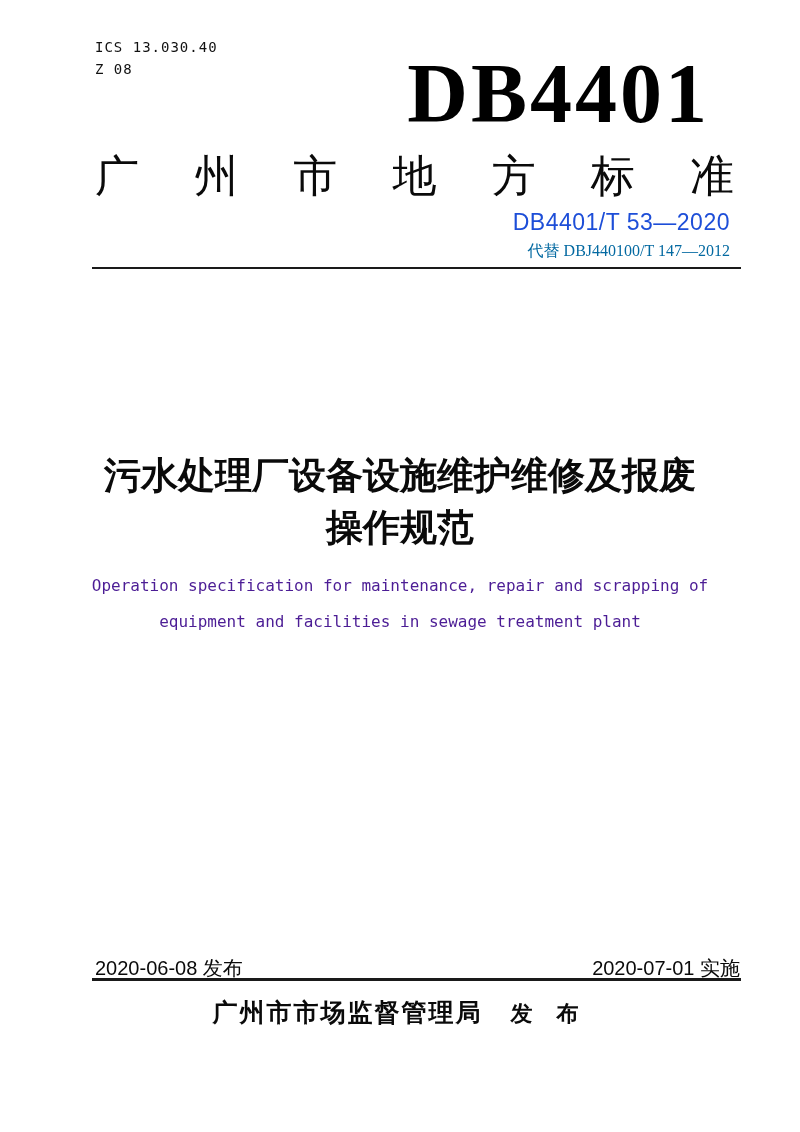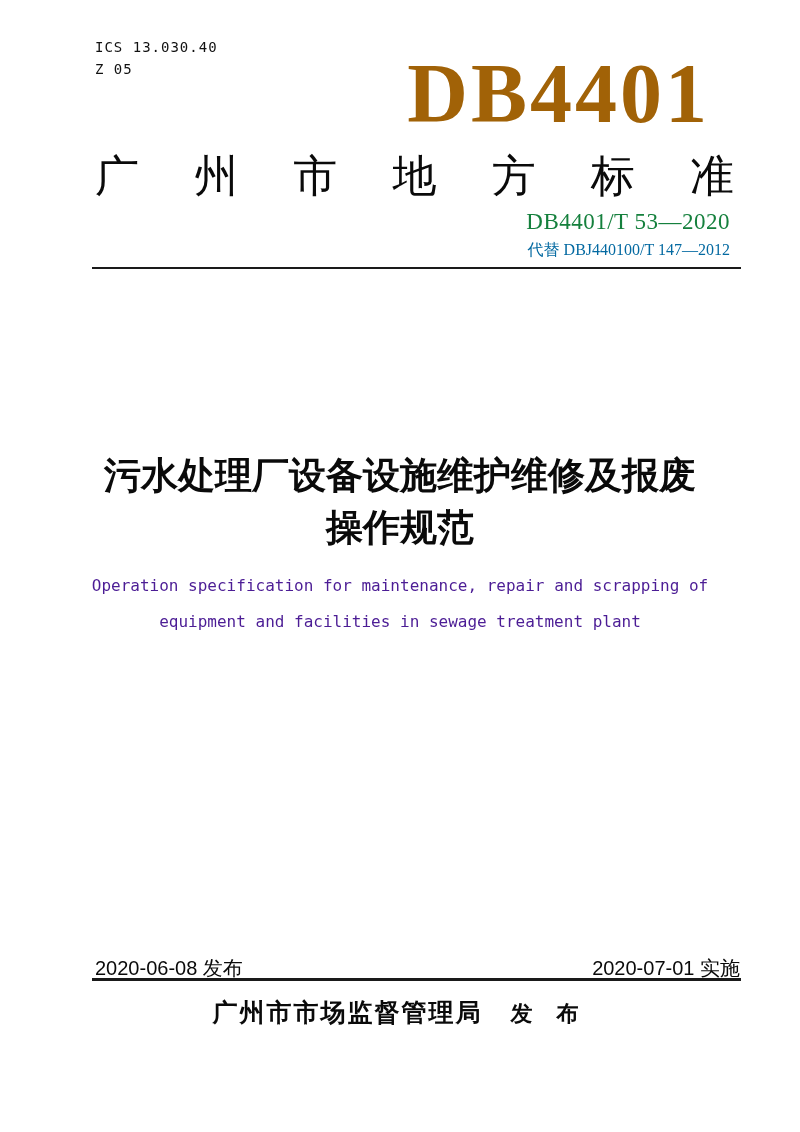--- a/index.html
+++ b/index.html
@@ -32,21 +32,21 @@
   
   .db-logo {
     position: absolute;
     top: 52px;
     right: 90px;
     font-family: "Liberation Serif", "DejaVu Serif", serif;
     font-weight: bold;
     font-size: 84px;
     line-height: 1;
     letter-spacing: 3px;
-    color: #a16207;
+    color: #000000;
     white-space: nowrap;
   }
 
   
   .std-name {
     position: absolute;
     left: 95px;
     right: 66px;
     top: 152px;
     display: flex;
@@ -60,22 +60,21 @@
     position: absolute;
     right: 70px;
     top: 209px;
     text-align: right;
     white-space: nowrap;
   }
   .std-number {
     font-size: 23px;
     font-weight: 500;
     letter-spacing: 0.5px;
-    color: #15803d;
-    font-family: Liberation Serif, serif;
+    color: #1d4ed8;
   }
   .replaces-note {
     margin-top: 5px;
     font-family: "Liberation Serif", "DejaVu Serif", serif;
     font-size: 16px;
     color: #0369a1;
   }
 
   .rule {
     position: absolute;
@@ -152,21 +151,21 @@
     letter-spacing: 9px;
   }
 </style>
 </head>
 <body>
 
 <div class="page">
 
   <div class="ics-block">
     <div>ICS 13.030.40</div>
-    <div>Z 05</div>
+    <div>Z 08</div>
   </div>
 
   <div class="db-logo">DB4401</div>
 
   <div class="std-name">
       <span>广</span>
       <span>州</span>
       <span>市</span>
       <span>地</span>
       <span>方</span>

